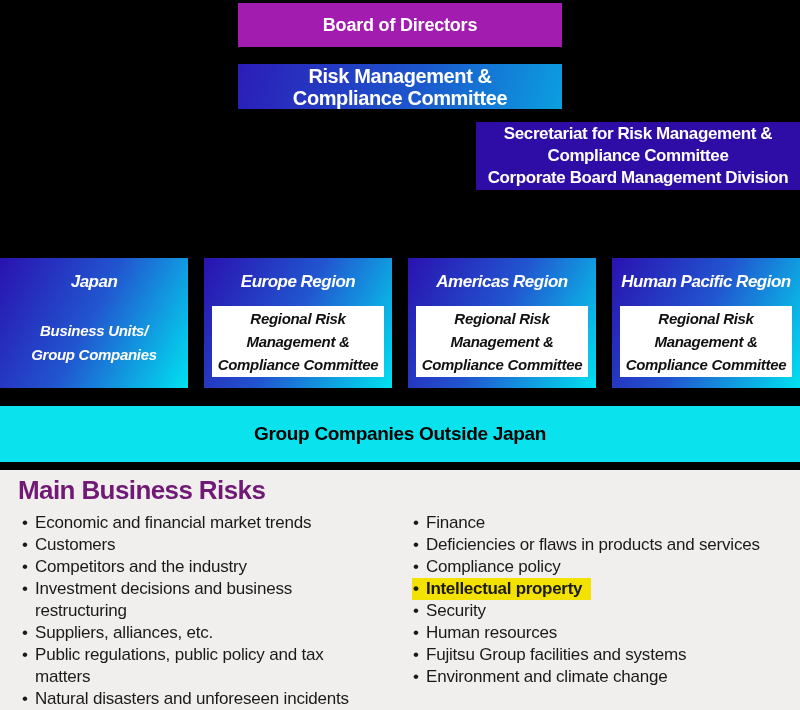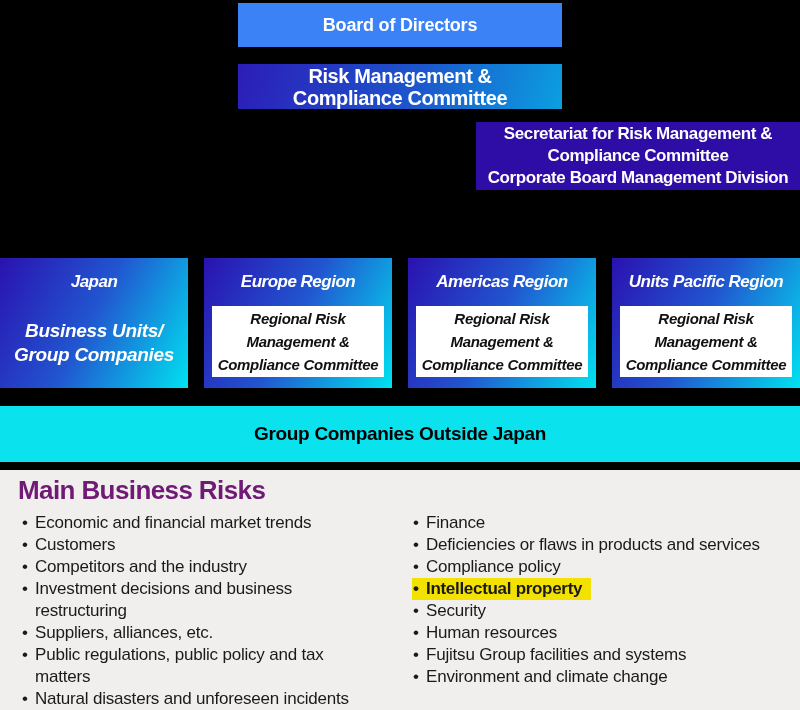--- a/index.html
+++ b/index.html
@@ -6,21 +6,21 @@
   *{box-sizing:border-box;}
   .stage{
     position:relative;width:800px;height:710px;overflow:hidden;
     background:#000;
     font-family:"Liberation Sans","DejaVu Sans",sans-serif;
   }
   
   .box{position:absolute;display:flex;flex-direction:column;align-items:center;justify-content:center;text-align:center;color:#fff;font-weight:700;}
   .board{
     left:238px;top:3px;width:324px;height:44px;
-    background:#3b82f6;font-size:18px;letter-spacing:-0.2px;
+    background:#a21caf;font-size:18px;letter-spacing:-0.2px;
   }
   .rmcc{
     left:238px;top:64px;width:324px;height:45px;
     background:linear-gradient(105deg,#2c1db8 0%,#1c56cc 55%,#0b9fe0 100%);
     font-size:20px;line-height:22px;letter-spacing:-0.4px;
   }
   .secretariat{
     left:476px;top:122px;width:324px;height:68px;
     background:#2e0ca6;
     font-size:17px;line-height:22px;letter-spacing:-0.4px;
@@ -39,21 +39,21 @@
     height:48px;display:flex;align-items:center;justify-content:center;
     font-weight:700;font-size:17px;letter-spacing:-0.5px;white-space:nowrap;
   }
   .committee{
     flex:1;margin:0 8px 11px 8px;background:#fff;color:#111;
     display:flex;flex-direction:column;align-items:center;justify-content:center;
     font-weight:700;font-size:15px;line-height:23px;letter-spacing:-0.3px;text-align:center;
   }
   .japan-sub{
     flex:1;display:flex;flex-direction:column;align-items:center;justify-content:center;
-    font-weight:700;font-size:19px;line-height:24px;letter-spacing:-0.3px;text-align:center;
+    font-weight:700;font-size:15px;line-height:24px;letter-spacing:-0.3px;text-align:center;
     padding-bottom:8px;
   }
   .outside-bar{
     position:absolute;left:0;top:406px;width:800px;height:56px;
     background:#0ae2ee;color:#000;
     display:flex;align-items:center;justify-content:center;
     font-weight:700;font-size:19px;letter-spacing:-0.3px;
   }
   
   .risks{
@@ -115,21 +115,21 @@
     <div class="region">
       <div class="region-title">Americas Region</div>
       <div class="committee">
         <span>Regional Risk</span>
         <span>Management &amp;</span>
         <span>Compliance Committee</span>
       </div>
     </div>
 
     <div class="region">
-      <div class="region-title">Units Pacific Region</div>
+      <div class="region-title">Human Pacific Region</div>
       <div class="committee">
         <span>Regional Risk</span>
         <span>Management &amp;</span>
         <span>Compliance Committee</span>
       </div>
     </div>
 
   </div>
 
   <div class="outside-bar">

